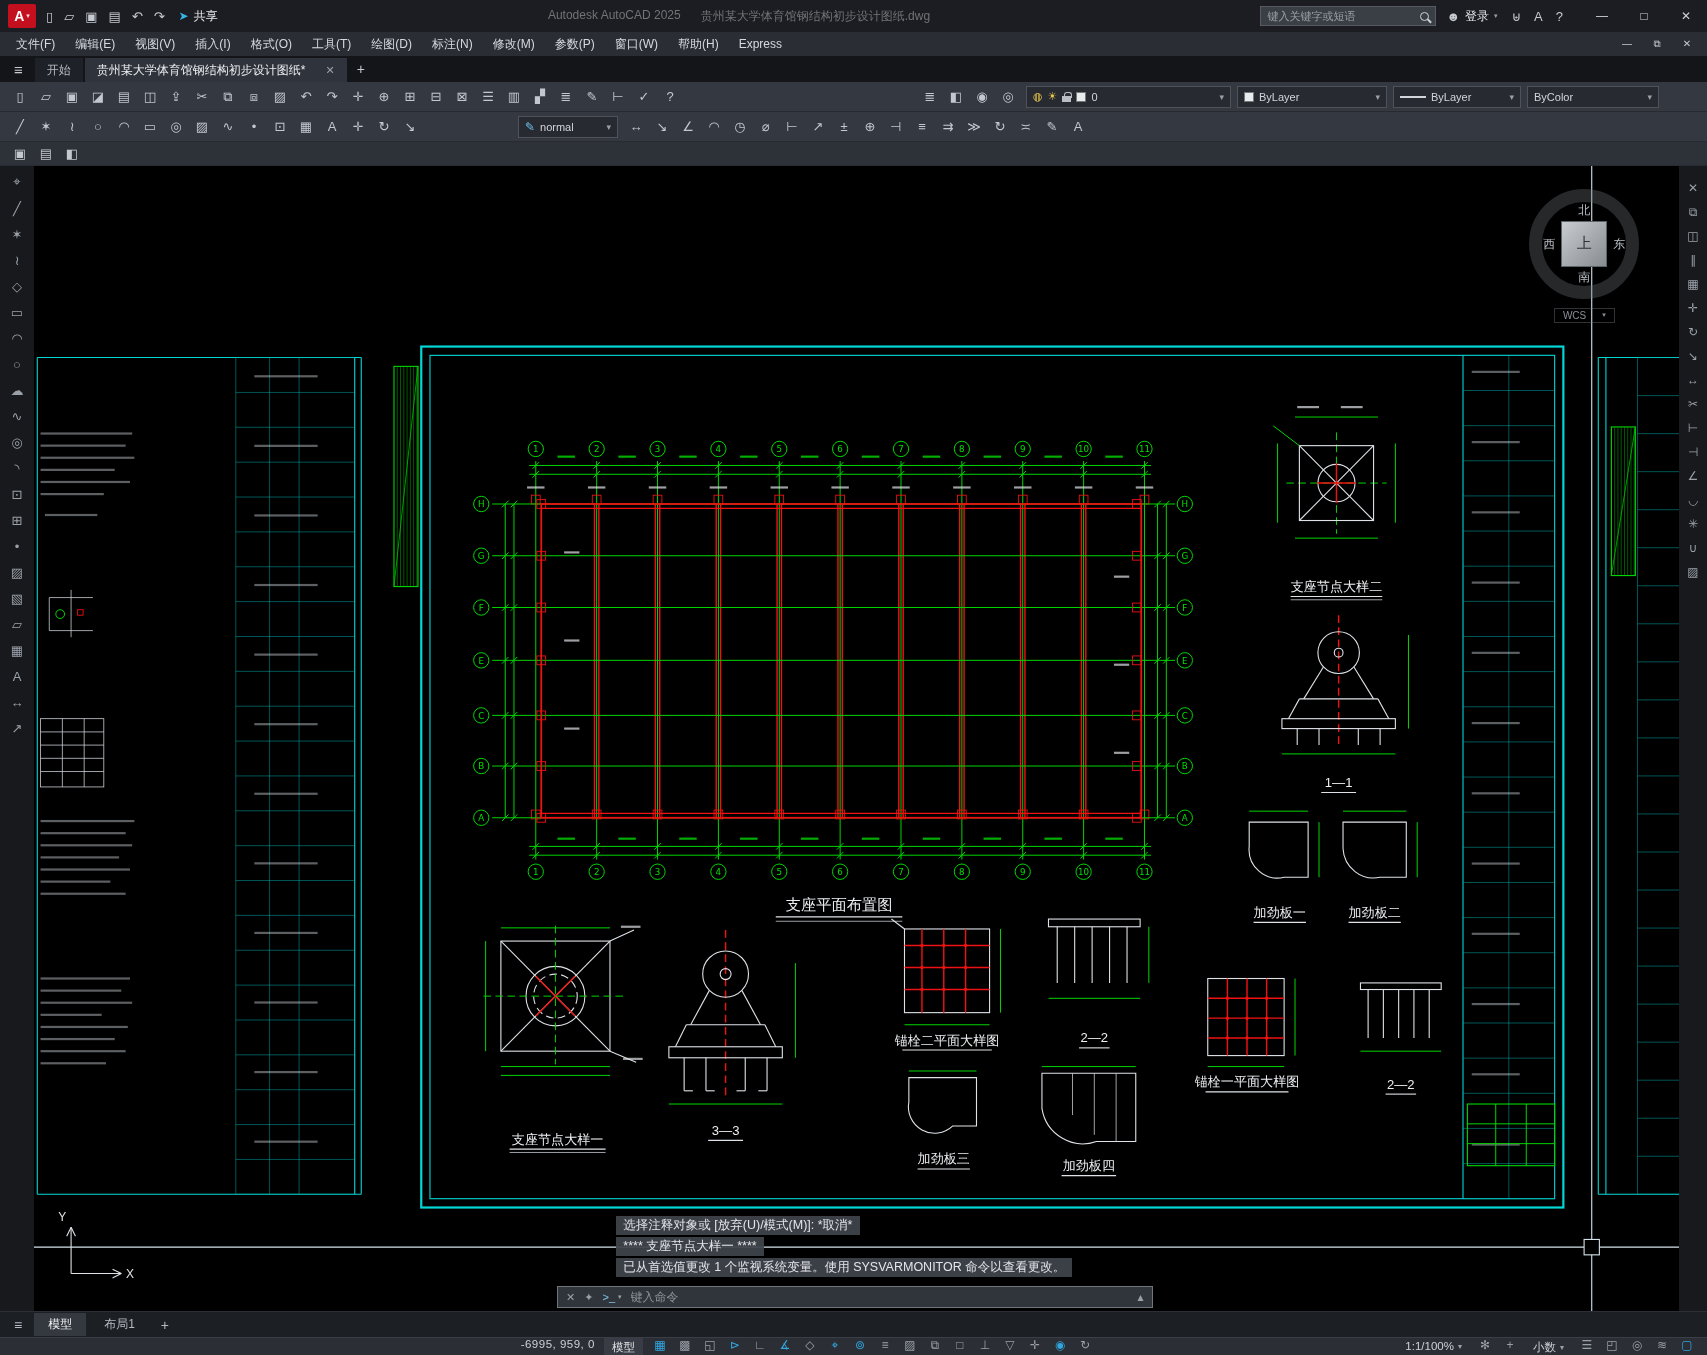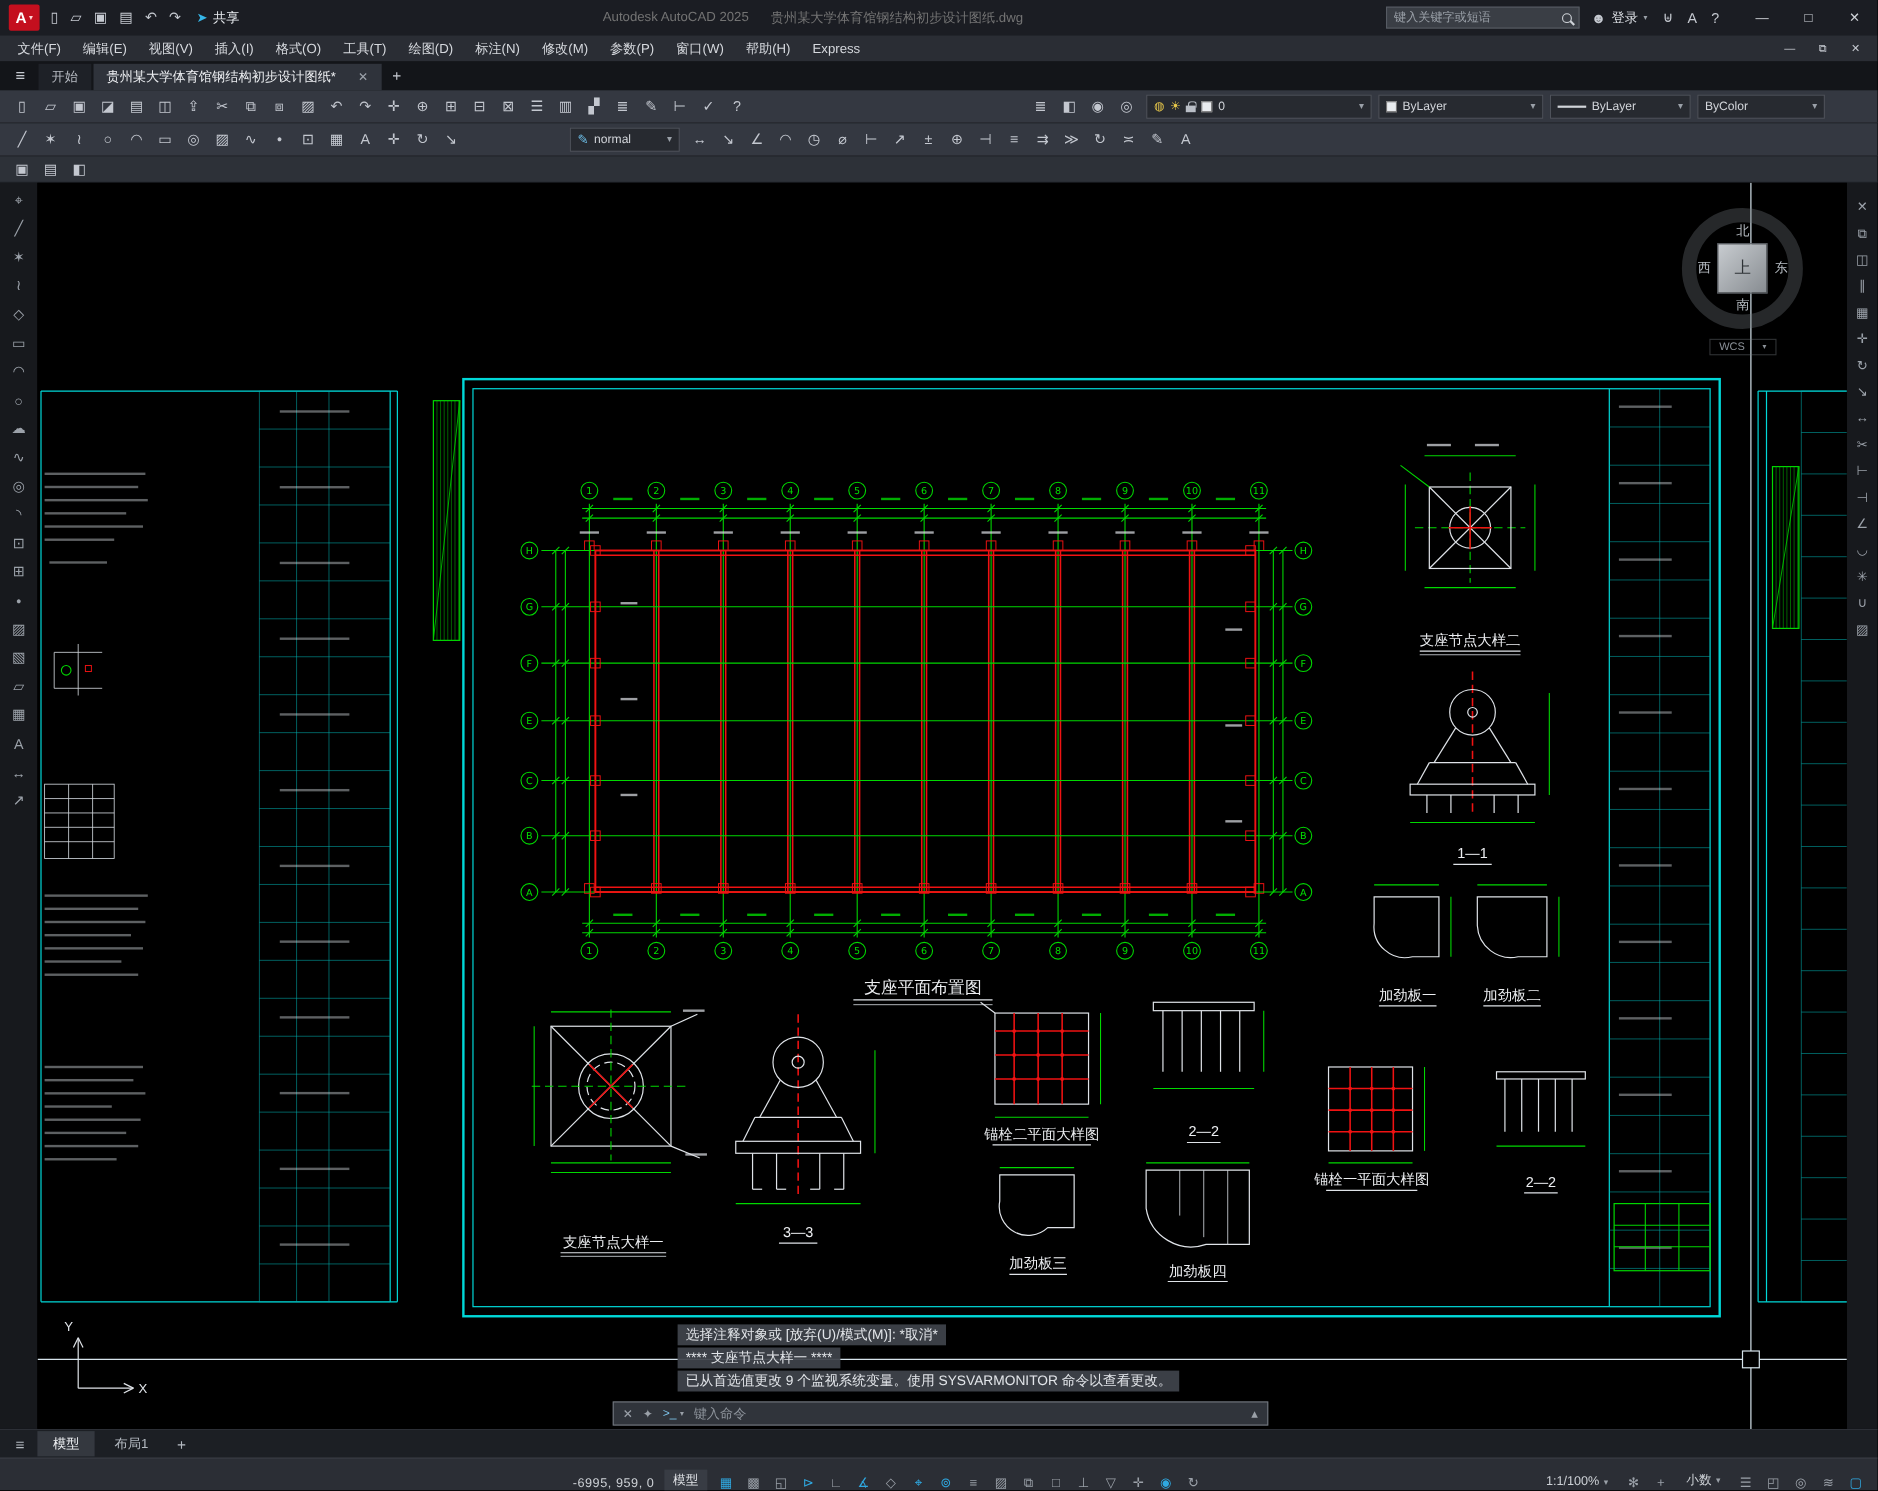--- a/index.html
+++ b/index.html
@@ -41,21 +41,21 @@
 .r1,.r2{height:30px}
 .r3{height:24px;background:#2d3138}
 .igroup{display:flex;align-items:center;gap:2px}
 .rico{width:24px;height:22px;display:flex;align-items:center;justify-content:center;color:#c3c7cf;font-size:13px;cursor:default}
 .spacer{flex:1}
 .dropdown{height:22px;background:#272a30;border:1px solid #4e525a;display:flex;align-items:center;padding:0 6px;gap:5px;color:#d2d5da;font-size:11px}
 .dropdown .dd{margin-left:auto;color:#9aa0a8;font-size:9px}
 .layer-dd{width:205px}
 .color-dd{width:150px}
 .lt-dd{width:128px}
-.ps-dd{width:116px;margin-right:40px}
+.ps-dd{width:132px;margin-right:40px}
 .style-dd{width:100px;margin-left:90px}
 .swatch{width:10px;height:10px;background:#e9ecef;border:1px solid #777;flex:0 0 auto}
 .mini{font-size:11px;color:#e8c84a}
 .lockwrap{position:relative;width:9px;height:11px;flex:0 0 auto}
 .lockbody{position:absolute;bottom:0;left:0;width:9px;height:6px;background:#b9bec6}
 .lockbody::before{content:"";position:absolute;top:-4px;left:1.5px;width:6px;height:5px;border:1.5px solid #b9bec6;border-bottom:none;border-radius:3px 3px 0 0}
 .ltline{width:26px;height:0;border-top:2px solid #d2d5da;flex:0 0 auto}
 .pen{color:#6fc2ec;font-size:12px}
 
 .main{flex:1;display:flex;min-height:0}
@@ -109,21 +109,21 @@
 .cmd-input{flex:1;background:transparent;border:none;outline:none;color:#dfe3e8;font-size:12px;min-width:0}
 .cmd-input::placeholder{color:#8d939b}
 .cmd-up{margin-left:auto;color:#9aa0a8}
 
 .layoutbar{height:26px;background:#1c1f24;display:flex;align-items:center;padding:0 6px;gap:4px;color:#b4bac1;font-size:12px;flex:0 0 auto;border-top:1px solid #2c2f36}
 .lb-menu{padding:0 8px;font-size:14px}
 .lb-tab{padding:3px 14px}
 .lb-tab.active{background:#34383f;color:#eef0f3}
 .lb-add{padding:0 8px;font-size:14px}
 
-.statusbar{height:30px;background:#2b2e35;display:flex;align-items:flex-end;gap:9px;padding:0 12px 0 30.5%;color:#c2c6cc;font-size:11.5px;flex:0 0 auto;border-top:1px solid #3a3e46}
+.statusbar{height:18px;background:#2b2e35;display:flex;align-items:flex-start;gap:9px;padding:0 12px 0 30.5%;color:#c2c6cc;font-size:11.5px;flex:0 0 auto;border-top:1px solid #3a3e46}
 .coords{letter-spacing:.5px;color:#cdd1d6;white-space:nowrap}
 .sb-model{padding:2px 8px;color:#dfe2e6;background:#383c44}
 .sb-icons{display:flex;gap:9px;align-items:center}
 .sbico{font-size:12px;color:#9aa0a8;width:16px;text-align:center;cursor:default}
 .sbico.on{color:#2fa8e0}
 .sb-scale,.sb-units{display:flex;align-items:center;gap:4px;padding:2px 6px;color:#cdd1d6;white-space:nowrap}
 .sb-scale{margin-left:auto}
 .sb-scale .dd,.sb-units .dd{font-size:8px;color:#9aa0a8}
 </style>
 </head>
@@ -1043,21 +1043,21 @@
         <div class="vc-wcs">
           <span>WCS</span>
           <span class="dd">▾</span>
         </div>
       </div>
 
       <div class="cmd-history">
 
       <div class="cmd-line">选择注释对象或 [放弃(U)/模式(M)]: *取消*</div>
           <div class="cmd-line">**** 支座节点大样一 ****</div>
-          <div class="cmd-line">已从首选值更改 9 个监视系统变量。使用 SYSVARMONITOR 命令以查看更改。</div>
+          <div class="cmd-line">已从首选值更改 1 个监视系统变量。使用 SYSVARMONITOR 命令以查看更改。</div>
         </div>
 
       <div class="cmd-bar">
         <span class="cmd-x">✕</span>
         <span class="cmd-tool">✦</span>
         <span class="cmd-prompt">
           <span>&gt;_</span>
           <span class="dd">▾</span>
         </span>
         <input class="cmd-input" placeholder="键入命令" style="">

